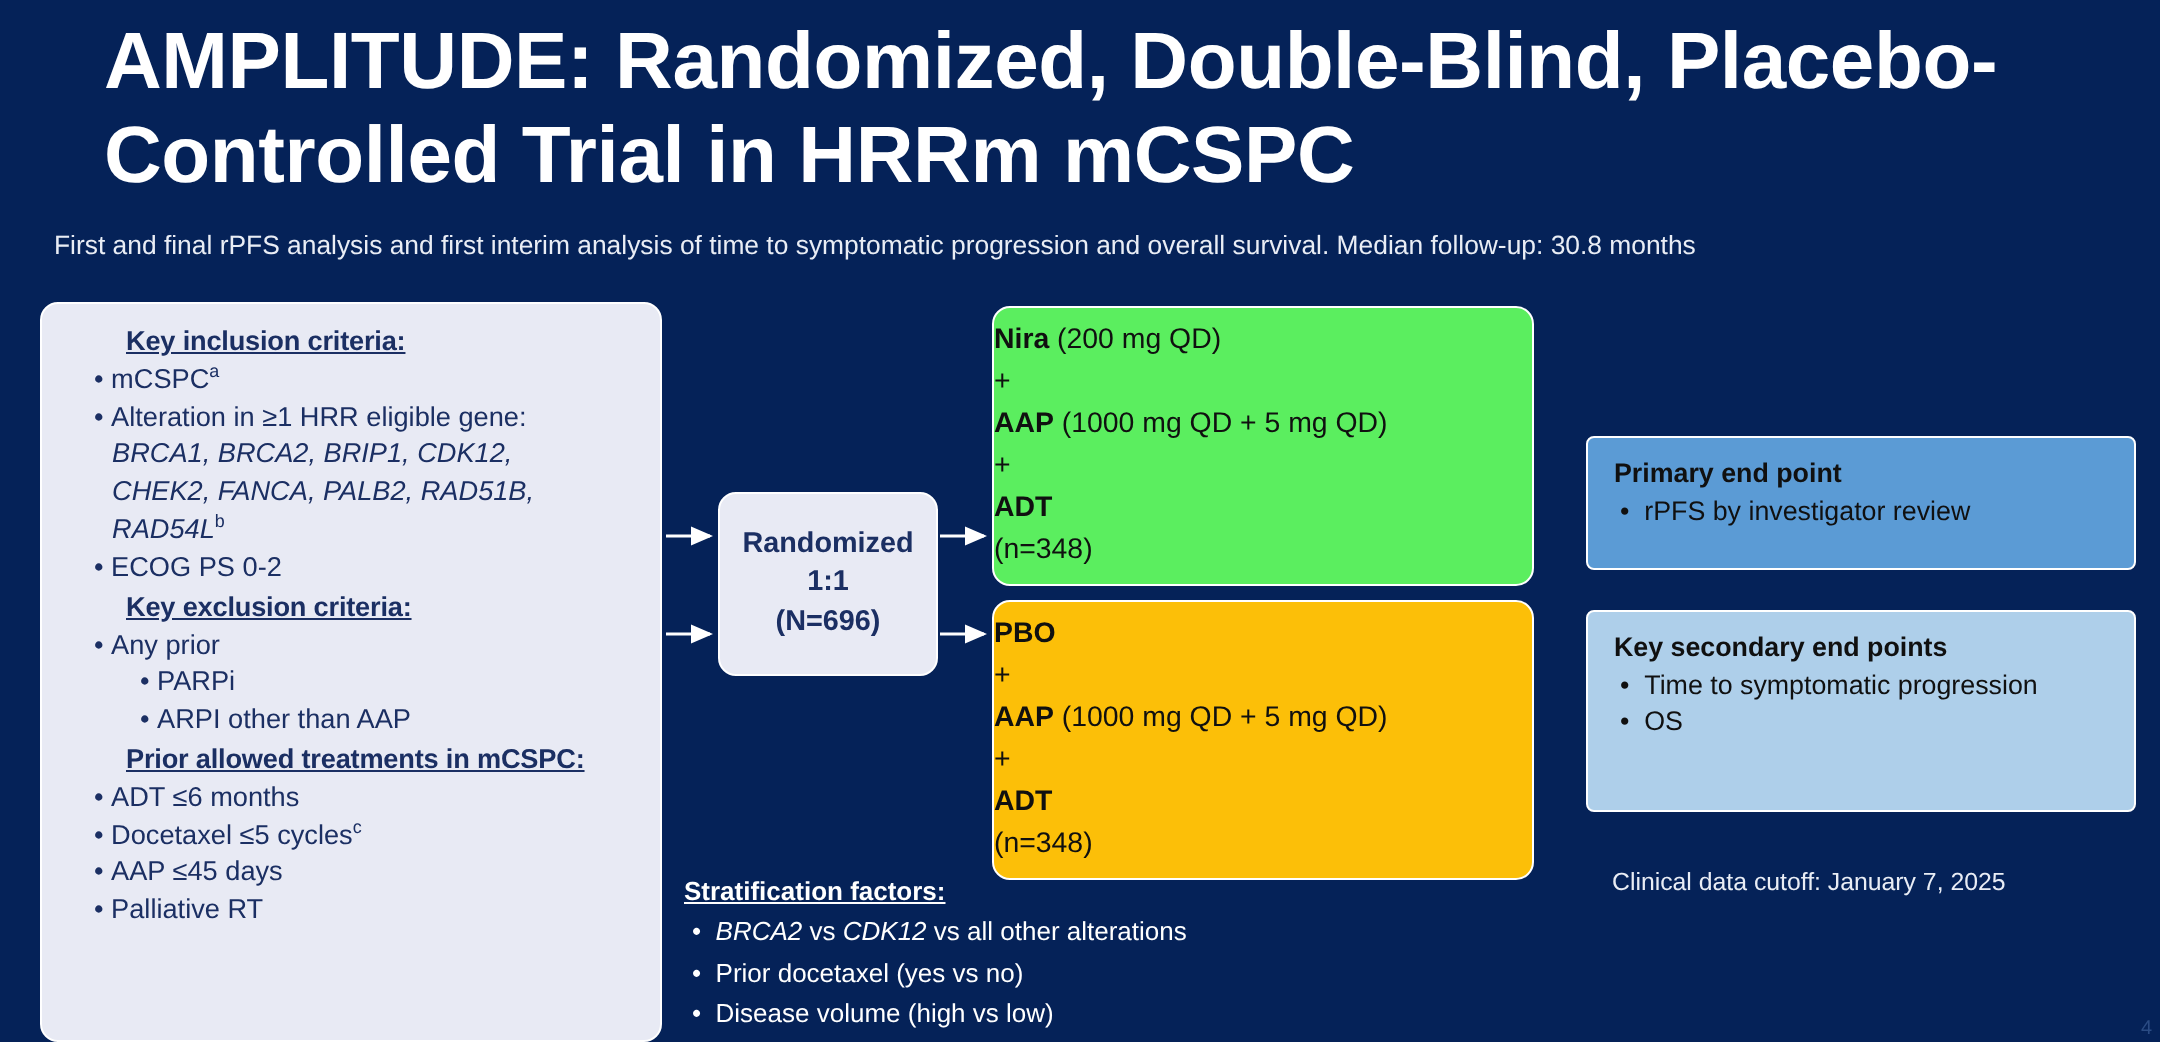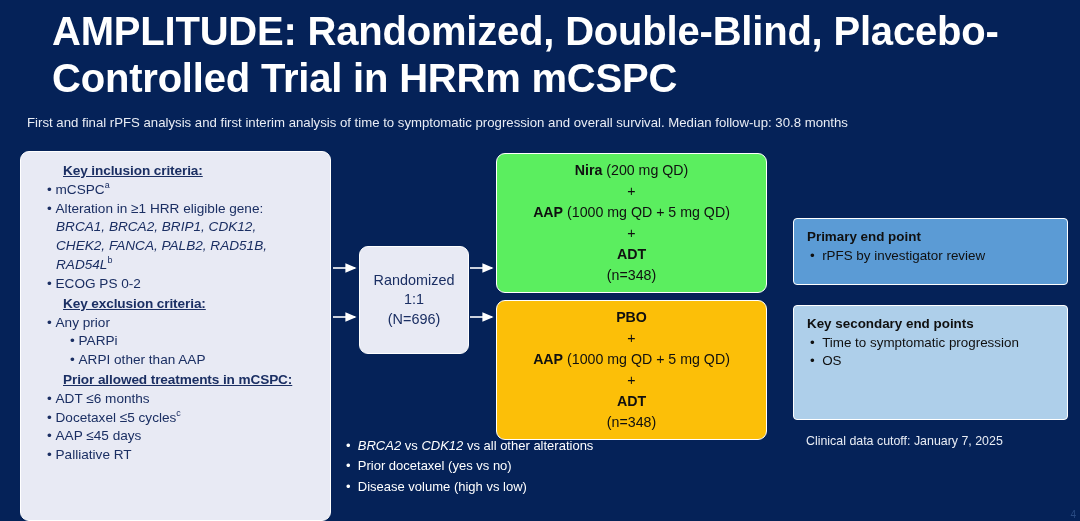--- a/index.html
+++ b/index.html
@@ -78,67 +78,68 @@
   .crit-li i, .crit-cont i { font-style: italic; }
 
   sup { font-size: 0.66em; vertical-align: super; line-height: 0; }
 
   
   .rand-box {
     position: absolute;
     left: 359px;
     top: 246px;
     width: 110px;
-    height: 108px;
+    height: 92px;
     background: #e8eaf4;
     border: 1.5px solid #ffffff;
     border-radius: 9px;
     color: #1b2f63;
     font-size: 14.4px;
     line-height: 1.36;
     display: flex;
     flex-direction: column;
     justify-content: center;
     text-align: center;
+    font-weight: bold;
   }
 
   
   .arm-box {
     position: absolute;
     left: 496px;
     width: 271px;
     border: 1.5px solid #ffffff;
     border-radius: 9px;
     color: #101010;
     font-size: 14.2px;
     line-height: 1.47;
     display: flex;
     flex-direction: column;
-    align-items: center;
+    align-items: flex-start;
     justify-content: center;
     text-align: center;
   }
   .arm-green { top: 153px; height: 140px; background: #5bee5f; }
   .arm-amber { top: 300px; height: 140px; background: #fcbf08; }
   .arm-box b { font-weight: bold; }
 
   
   .ep-box {
     position: absolute;
     left: 793px;
     width: 275px;
     border: 1.5px solid #ffffff;
     border-radius: 4px;
     color: #101010;
     padding: 9px 11px 8px 13px;
     font-size: 13.4px;
     line-height: 1.33;
   }
   .ep-primary   { top: 218px; height: 67px;  background: #5b9bd5; }
-  .ep-secondary { top: 305px; height: 115px; background: #aecfea; }
+  .ep-secondary { top: 305px; height: 101px; background: #aecfea; }
   .ep-title { font-weight: bold; display: block; margin-bottom: 1px; }
   .ep-li {
     display: block;
     padding-left: 15px;
     text-indent: -15px;
     margin-left: 3px;
   }
 
   
   .strat {
@@ -251,19 +252,20 @@
   <span class="ep-li">•&nbsp;&nbsp;<span>rPFS by investigator review</span></span>
 </div>
 
 <div class="ep-box ep-secondary">
   <span class="ep-title">Key secondary end points</span>
   <span class="ep-li">•&nbsp;&nbsp;<span>Time to symptomatic progression</span></span>
   <span class="ep-li">•&nbsp;&nbsp;<span>OS</span></span>
 </div>
 
 <div class="strat">
+  <span class="strat-title">Stratification factors:</span>
   <span class="strat-li">•&nbsp;&nbsp;<i>BRCA2</i><span> vs </span><i>CDK12</i><span> vs all other alterations</span></span>
   <span class="strat-li">•&nbsp;&nbsp;<span>Prior docetaxel (yes vs no)</span></span>
   <span class="strat-li">•&nbsp;&nbsp;<span>Disease volume (high vs low)</span></span>
 </div>
 
 <div class="cutoff">Clinical data cutoff: January 7, 2025</div>
 <div class="page-num">4</div>
 
 </body></html>

